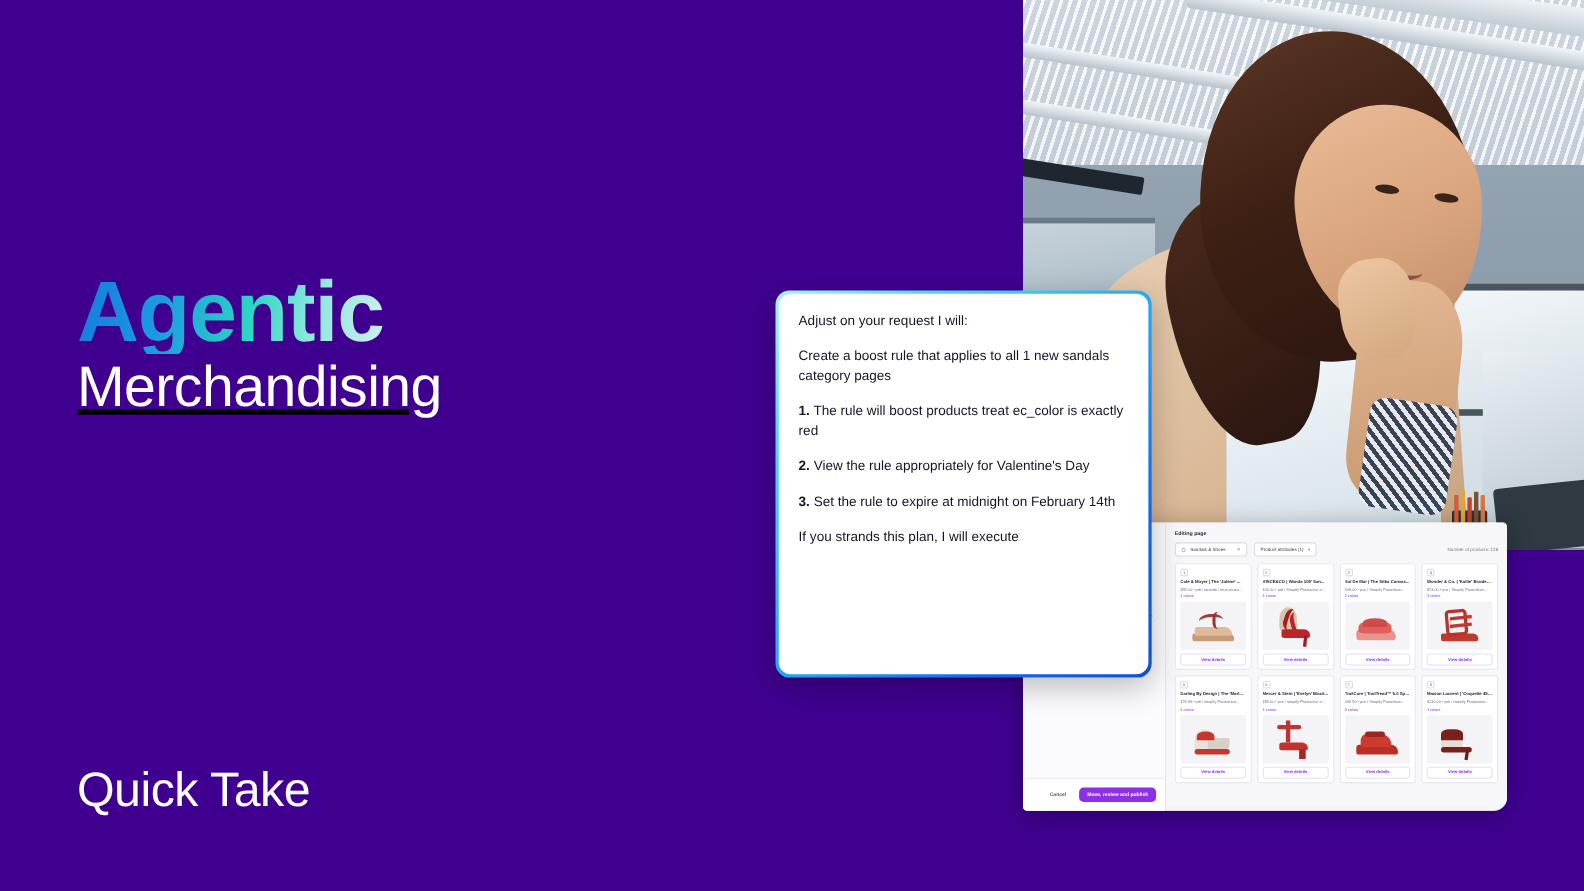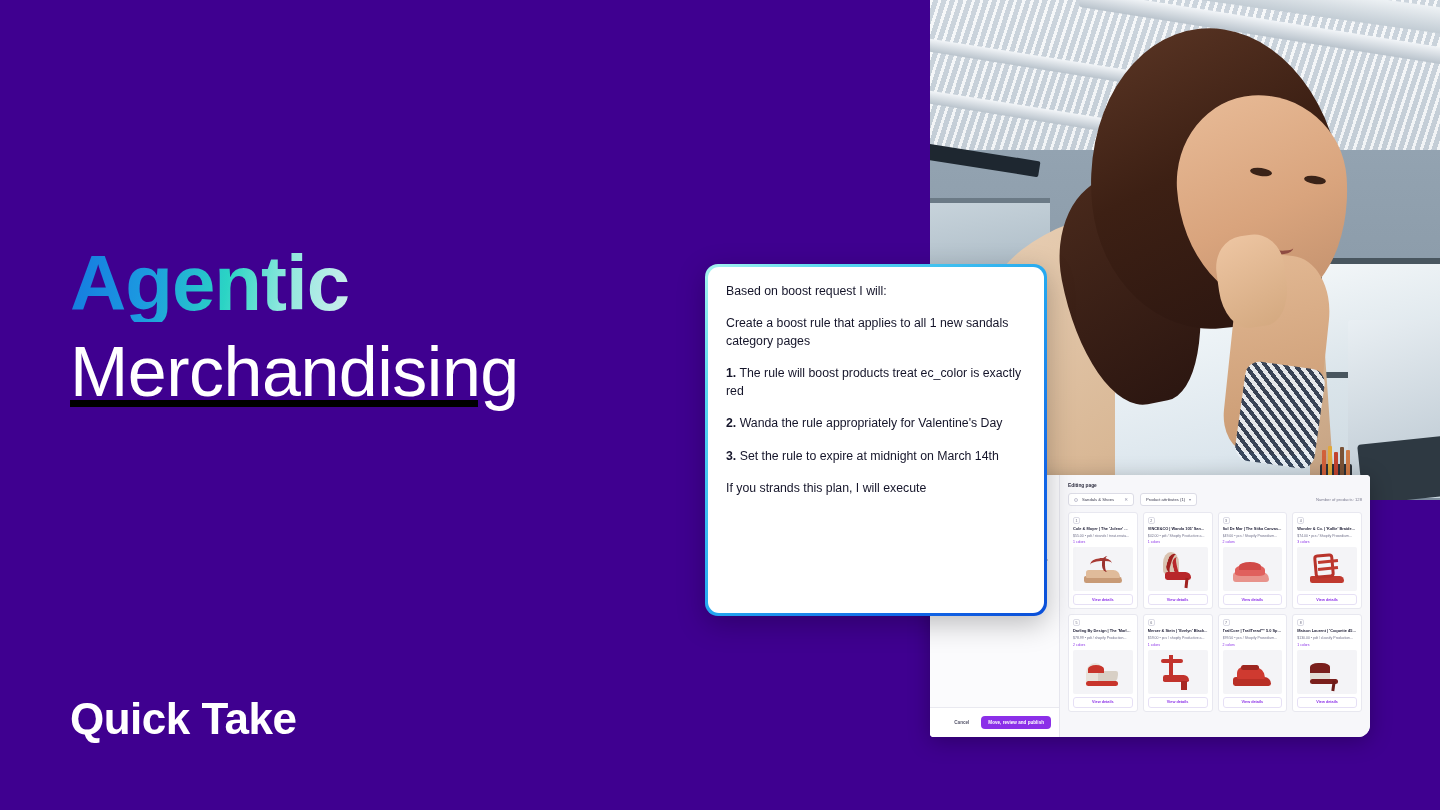--- a/index.html
+++ b/index.html
@@ -33,34 +33,34 @@
     letter-spacing: -1px;
     line-height: 1.0;
     background-image: linear-gradient(100deg, #1579e0 0%, #1c9ae0 28%, #2bd4c4 56%, #8fe8dd 76%, #cfeeee 100%);
     -webkit-background-clip: text;
     background-clip: text;
     color: transparent;
     -webkit-text-fill-color: transparent;
     display: inline-block;
   }
   .headline-bottom {
-    font-size: 70px;
+    font-size: 52px;
     font-weight: 300;
     letter-spacing: -0.5px;
     line-height: 1.1;
     color: #ffffff;
-    margin-top: 12px;
+    margin-top: 2px;
   }
 
   .quick-take {
     position: absolute;
     left: 70px;
     top: 694px;
     font-size: 44px;
-    font-weight: 700;
+    font-weight: 400;
     letter-spacing: -0.5px;
     color: #ffffff;
   }
 
   
   .photo {
     position: absolute;
     left: 930px;
     top: 0;
     width: 510px;
@@ -583,34 +583,34 @@
         </div>
 
       </div>
     </div>
   </div>
 
   <div class="chat-card">
     <div class="chat-inner">
 
 
-      <div class="bot-line">Based on boost request I will:</div>
+      <div class="bot-line">Adjust on your request I will:</div>
       <div class="bot-line">Create a boost rule that applies to all 1 new sandals category pages</div>
 
       <div class="bot-line">
         <b>1.</b>
         <span>The rule will boost products treat ec_color is exactly red</span>
       </div>
       <div class="bot-line">
         <b>2.</b>
-        <span>Wanda the rule appropriately for Valentine's Day</span>
+        <span>View the rule appropriately for Valentine's Day</span>
       </div>
       <div class="bot-line">
         <b>3.</b>
-        <span>Set the rule to expire at midnight on March 14th</span>
+        <span>Set the rule to expire at midnight on February 14th</span>
       </div>
 
       <div class="bot-line">If you strands this plan, I will execute</div>
 
     </div>
   </div>
 
 </div>
 
 </body></html>

